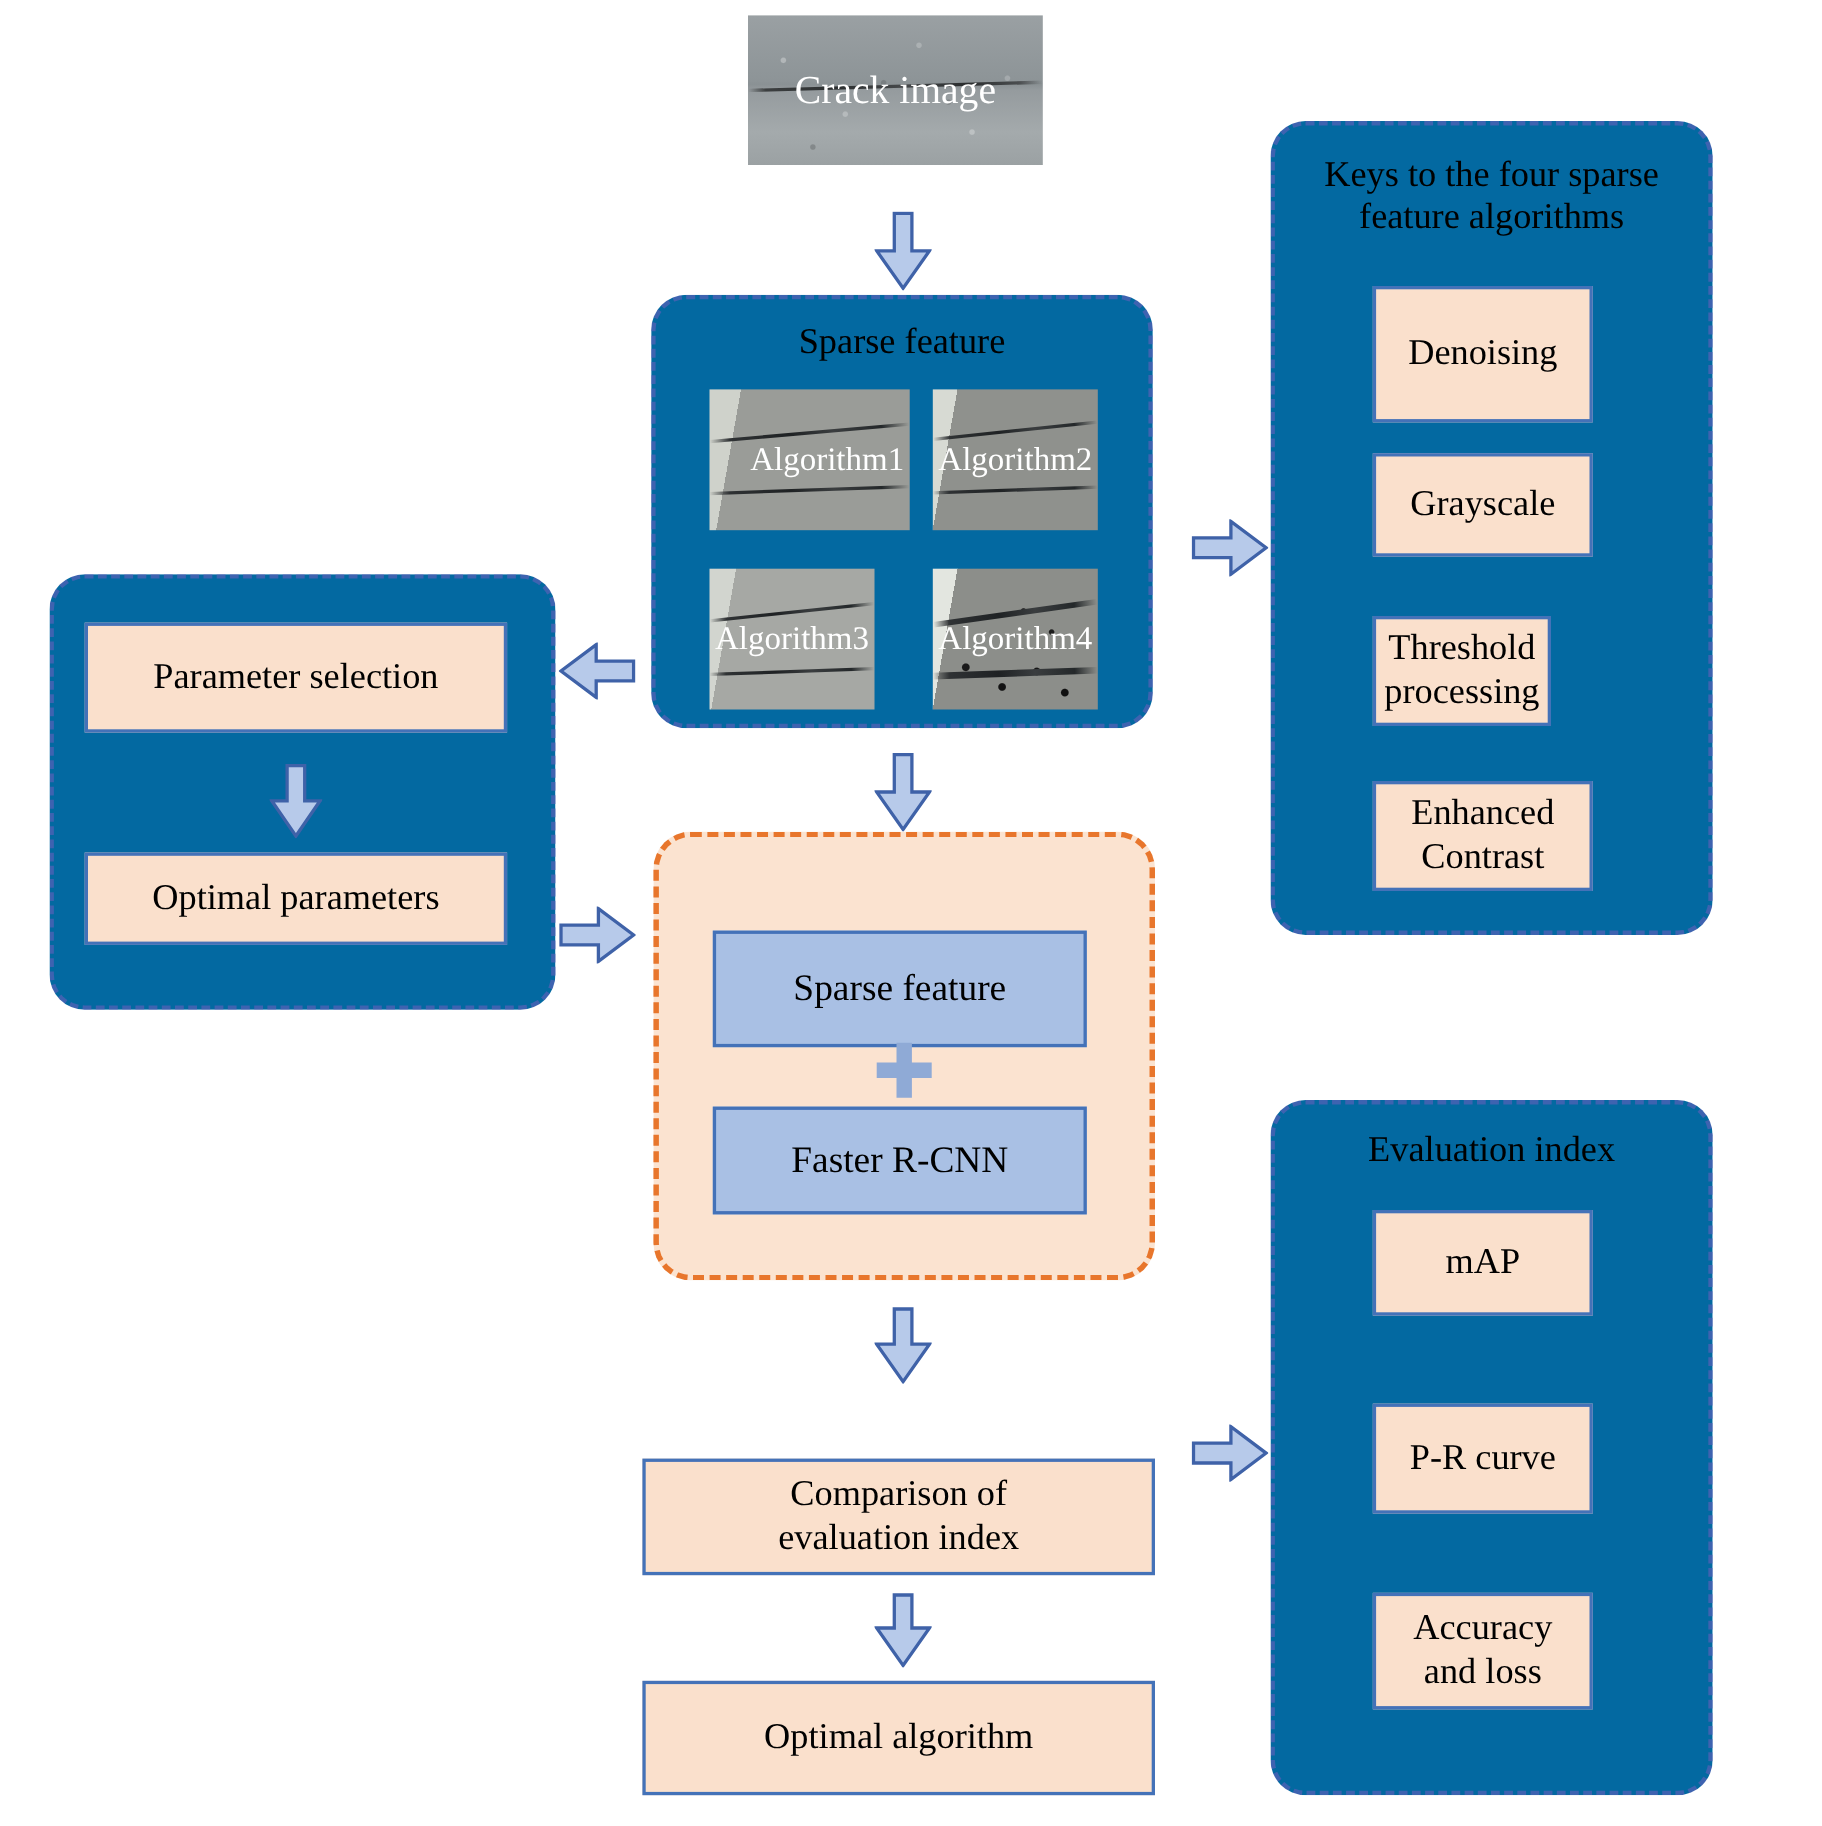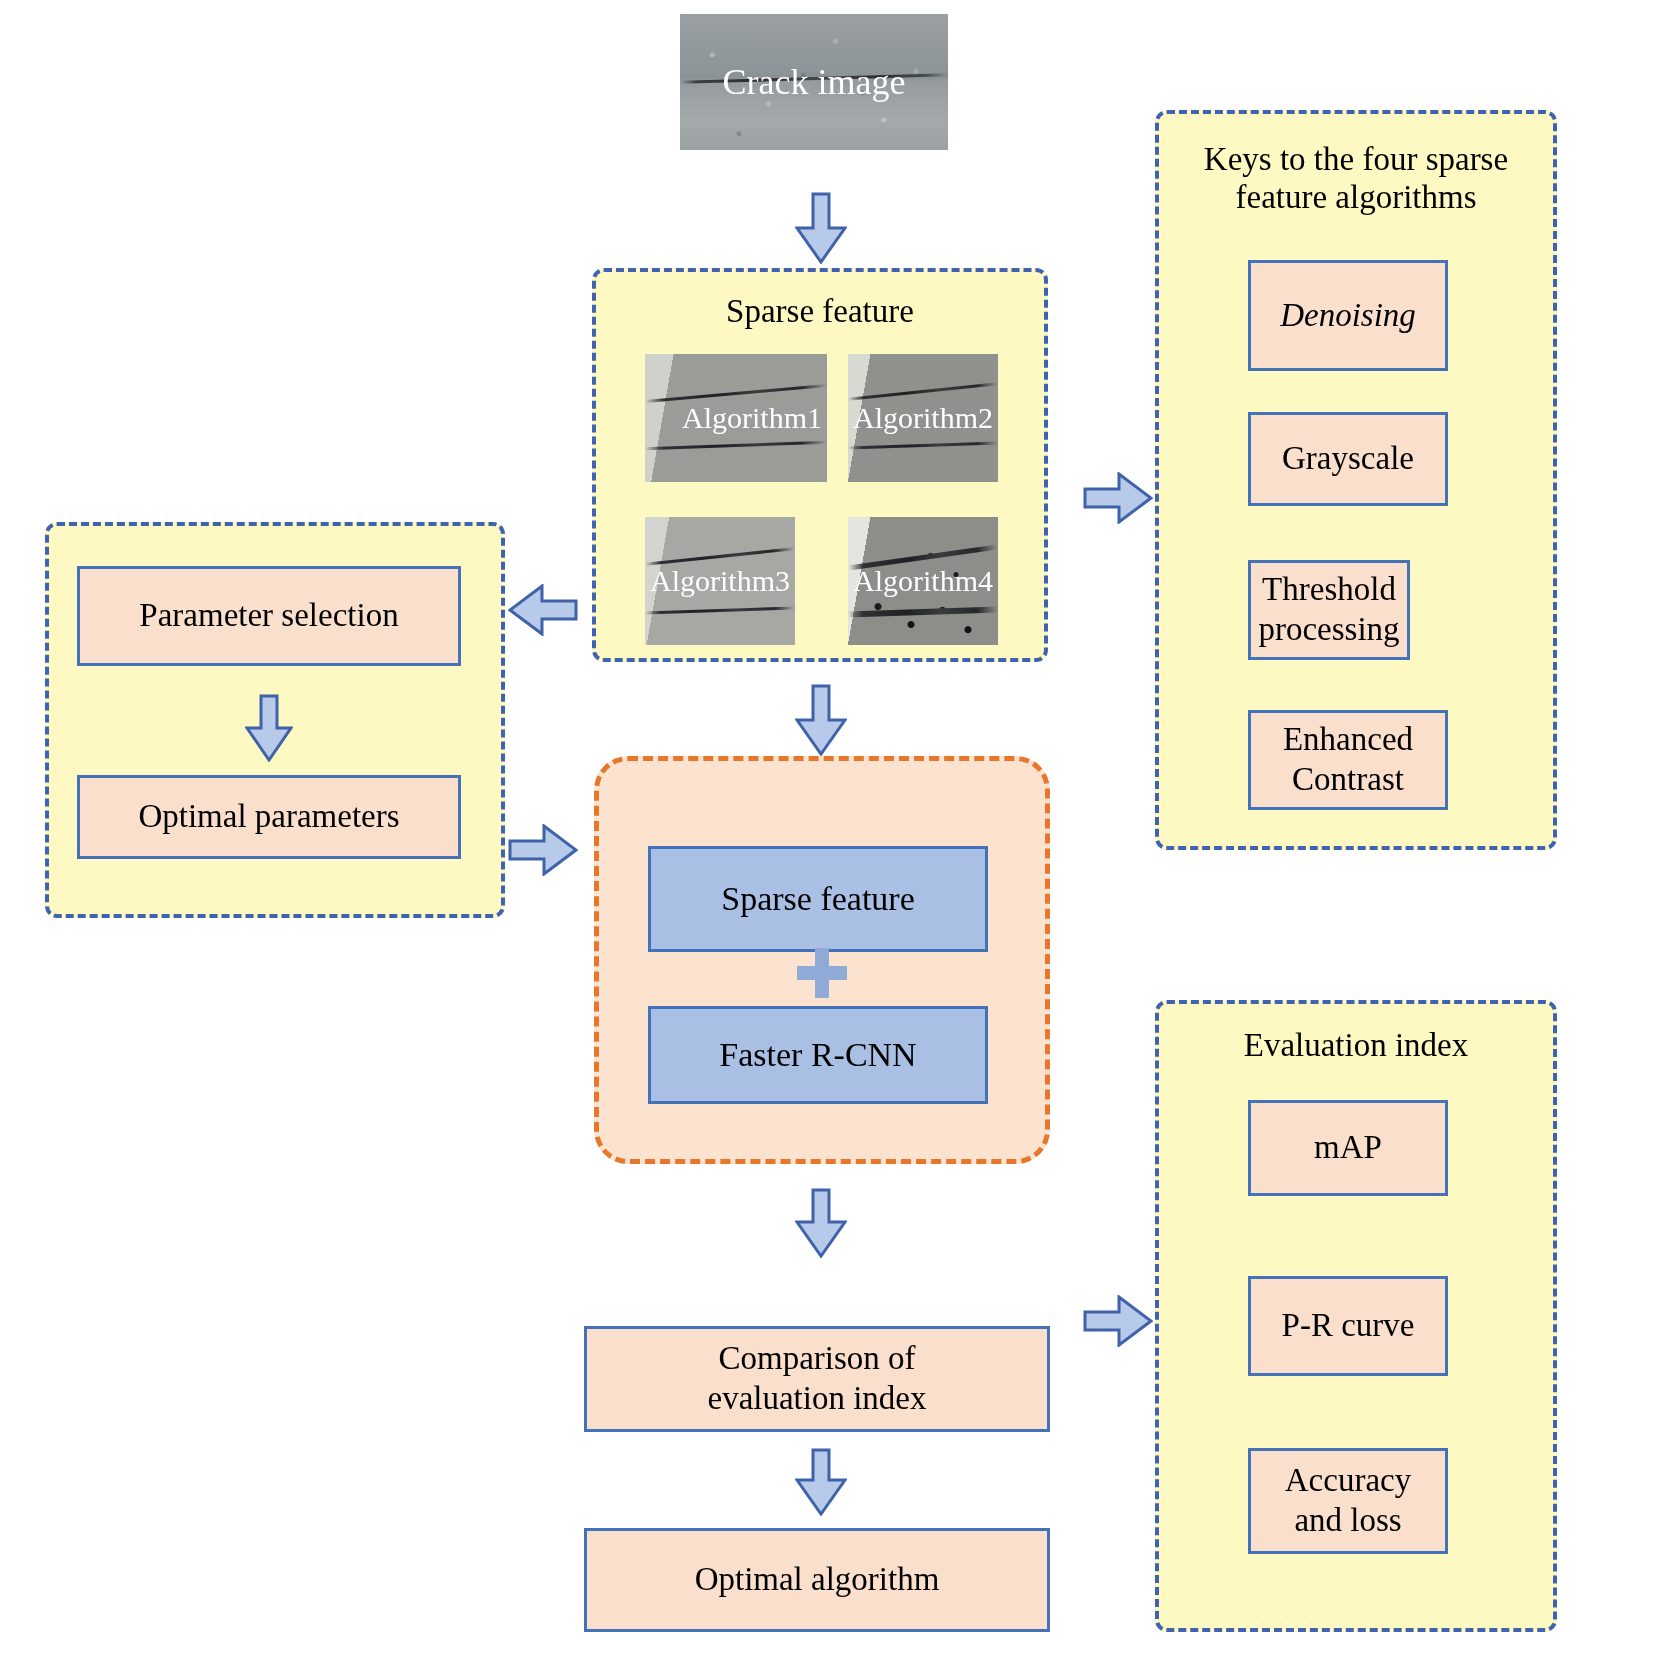--- a/index.html
+++ b/index.html
@@ -38,23 +38,23 @@
     background: linear-gradient(90deg, transparent 0%, #3c3f40 6%, #2c2f30 30%, #45484a 52%, #2a2d2e 74%, #4a4d4f 92%, transparent 100%);
     transform: rotate(-1.6deg);
   }
   .crack-label {
     position: relative; z-index: 2;
     color: #ffffff; font-size: 36px; line-height: 1;
   }
 
   
   .group-panel {
-    background: #fef9c3;
+    background: #0369a1;
     border: 4px dashed #3e63b0;
-    border-radius: 12px;
+    border-radius: 32px;
   }
   .group-panel.orange {
     background: #fbe3d0;
     border: 5px dashed #e8762c;
     border-radius: 34px;
   }
 
   .panel-title {
     position: absolute; left: 0; width: 100%;
     text-align: center; font-size: 33px; line-height: 1.18;
@@ -158,21 +158,21 @@
 
 <svg class="arrow" style="left:795px; top:684px;" width="52" height="72" viewBox="0 0 52 72">
   <polygon points="18,2 34,2 34,36 50,36 26,70 2,36 18,36" fill="#b7caea" stroke="#3f62a8" stroke-width="3" stroke-linejoin="miter"></polygon>
 </svg>
 
 <div class="node group-panel" style="left:1155px; top:110px; width:402px; height:740px;">
   <div class="panel-title" style="top:26px;">Keys to the four sparse</div>
   <div class="panel-title" style="top:64px;">feature algorithms</div>
 </div>
 
-<div class="node peach-box" style="left:1248px; top:260px; width:200px; height:111px;font-style:italic;">
+<div class="node peach-box" style="left:1248px; top:260px; width:200px; height:124px;">
   <span>Denoising</span>
 </div>
 
 <div class="node peach-box" style="left:1248px; top:412px; width:200px; height:94px;">
   <span>Grayscale</span>
 </div>
 
 <div class="node peach-box" style="left:1248px; top:560px; width:162px; height:100px; flex-direction:column;">
   <span>Threshold</span>
   <span>processing</span>

